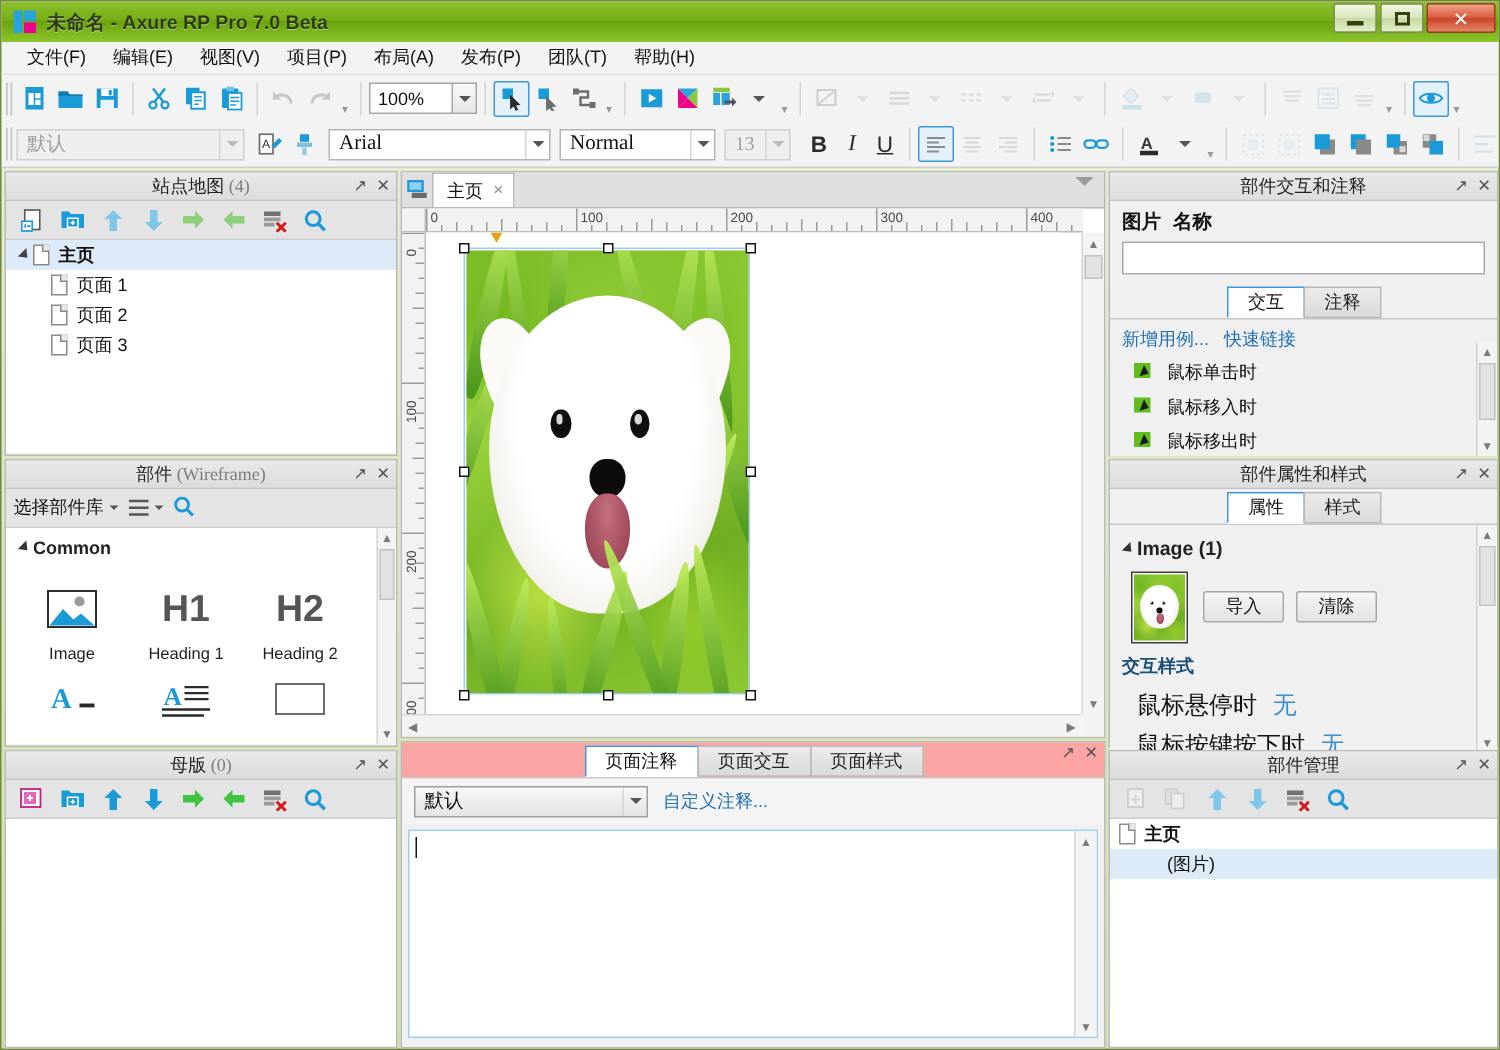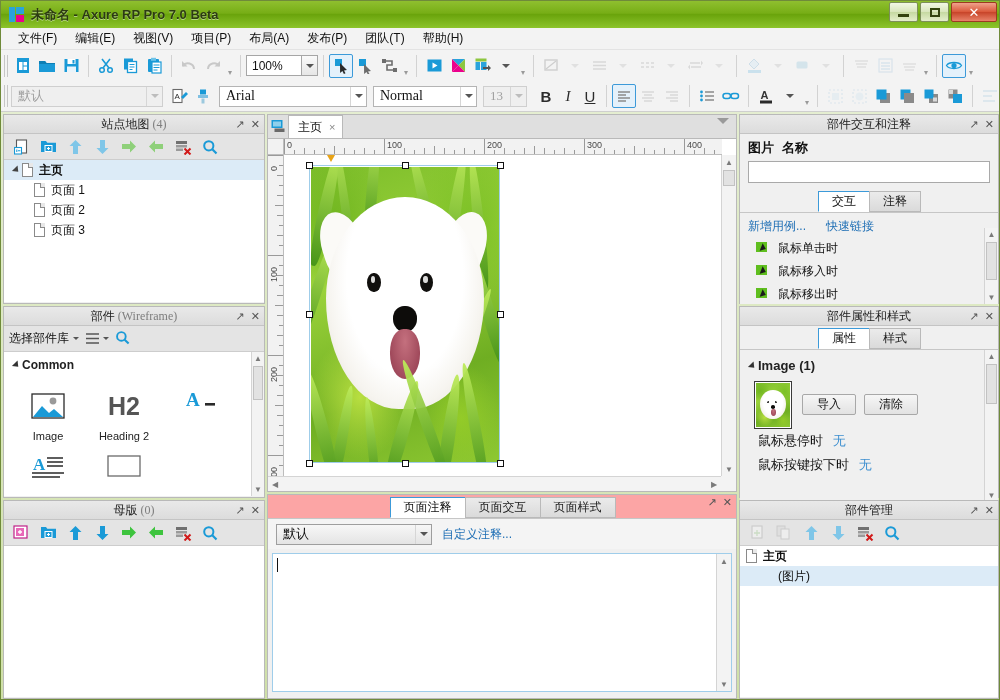--- a/index.html
+++ b/index.html
@@ -183,21 +183,21 @@
   .blue { color: #3d8fd0; }
 
   .evrow { height: 23px; display: flex; align-items: center; padding-left: 16px; font-size: 12px; color: #111; gap: 7px; }
   .evico { width: 15px; height: 14px; position: relative; flex: none; }
   .evico i { position:absolute; left:0; top:0; width:11px; height:10px; background:#5fbe1e; display:block; }
   .evico b { position:absolute; left:5px; top:2px; width:0;height:0; display:block;
     border-left:5px solid #1a1a1a; border-bottom:4px solid transparent; border-top:4px solid transparent;
     transform: rotate(22deg); }
 
   .prop-sec { font-size: 12px; font-weight: bold; color: #1a4f78; padding: 7px 0 4px 8px; }
-  .prop-row { font-size: 13px; color: #111; padding: 3px 3px 3px 18px; }
+  .prop-row { font-size: 16px; color: #111; padding: 3px 3px 3px 18px; }
   .gbtn {
     height: 21px; padding: 0 14px; border: 1px solid #a8a8a8; border-radius: 2px;
     background: linear-gradient(to bottom,#f6f6f6,#e2e2e2); font-size: 12px; color: #111;
     display: inline-flex; align-items: center; justify-content: center;
   }
   .thumb-box { width: 38px; height: 48px; border: 1px solid #3a3a3a; background: #fff; padding: 1px; }
 
   .textfield { background: #fff; border: 1px solid #a9a9a9; }
 
   
@@ -730,20 +730,26 @@
       <div class="wl-grid">
         <div class="wl-cell">
           <div class="wl-ico">
             <svg width="34" height="26" viewBox="0 0 34 26">
                 <rect x="1" y="1" width="32" height="24" fill="#fff" stroke="#2a2a2a" stroke-width="1.3"></rect>
                 <circle cx="22" cy="8" r="3.4" fill="#9a9a9a"></circle>
                 <path d="M2 24l9-11 7 7 5-4 9 8z" fill="#1a9ad7"></path>
               </svg>
           </div>
           <div class="wl-lbl">Image</div>
+        </div>
+        <div class="wl-cell">
+          <div class="wl-ico">
+              <span class="hx">H1</span>
+            </div>
+          <div class="wl-lbl">Heading 1</div>
         </div>
         <div class="wl-cell">
           <div class="wl-ico">
               <span class="hx">H2</span>
             </div>
           <div class="wl-lbl">Heading 2</div>
         </div>
         <div class="wl-cell" style="padding-top:2px">
           <div class="wl-ico">
             <svg width="36" height="26" viewBox="0 0 36 26">
@@ -1051,21 +1057,21 @@
         <span>图片</span>
         <span>名称</span>
       </div>
       <div class="textfield" style="margin:2px 8px 0 8px;height:22px;padding:2px 4px;font-size:12px"></div>
 
       <div class="ptabs" style="margin-top:6px;background:transparent;border-bottom:1px solid #c6c6c6">
         <div class="ptab active">交互</div>
         <div class="ptab">注释</div>
       </div>
 
-      <div style="display:flex;gap:20px;padding:5px 0 2px 8px">
+      <div style="display:flex;gap:10px;padding:5px 0 2px 8px">
         <span class="lnk">新增用例...</span>
         <span class="lnk">快速链接</span>
       </div>
 
       <div class="evrow">
         <span class="evico">
             <i></i>
             <b></b>
           </span>
         <span>鼠标单击时</span>
@@ -1126,20 +1132,21 @@
             <i class="dog-nose" style="left:44%; top:50%;"></i>
             <i class="dog-tongue" style="left:43%; top:58%;"></i>
           </div>
         </div>
         <div style="display:flex;gap:8px;padding-top:13px">
           <span class="gbtn">导入</span>
           <span class="gbtn">清除</span>
         </div>
       </div>
 
+      <div class="prop-sec">交互样式</div>
       <div class="prop-row">
         <span>鼠标悬停时</span>
         <span class="blue" style="margin-left:6px">无</span>
       </div>
       <div class="prop-row">
         <span>鼠标按键按下时</span>
         <span class="blue" style="margin-left:6px">无</span>
       </div>
 
       <div class="sb-v" style="right:0; top:24px; bottom:0; width:14px">

